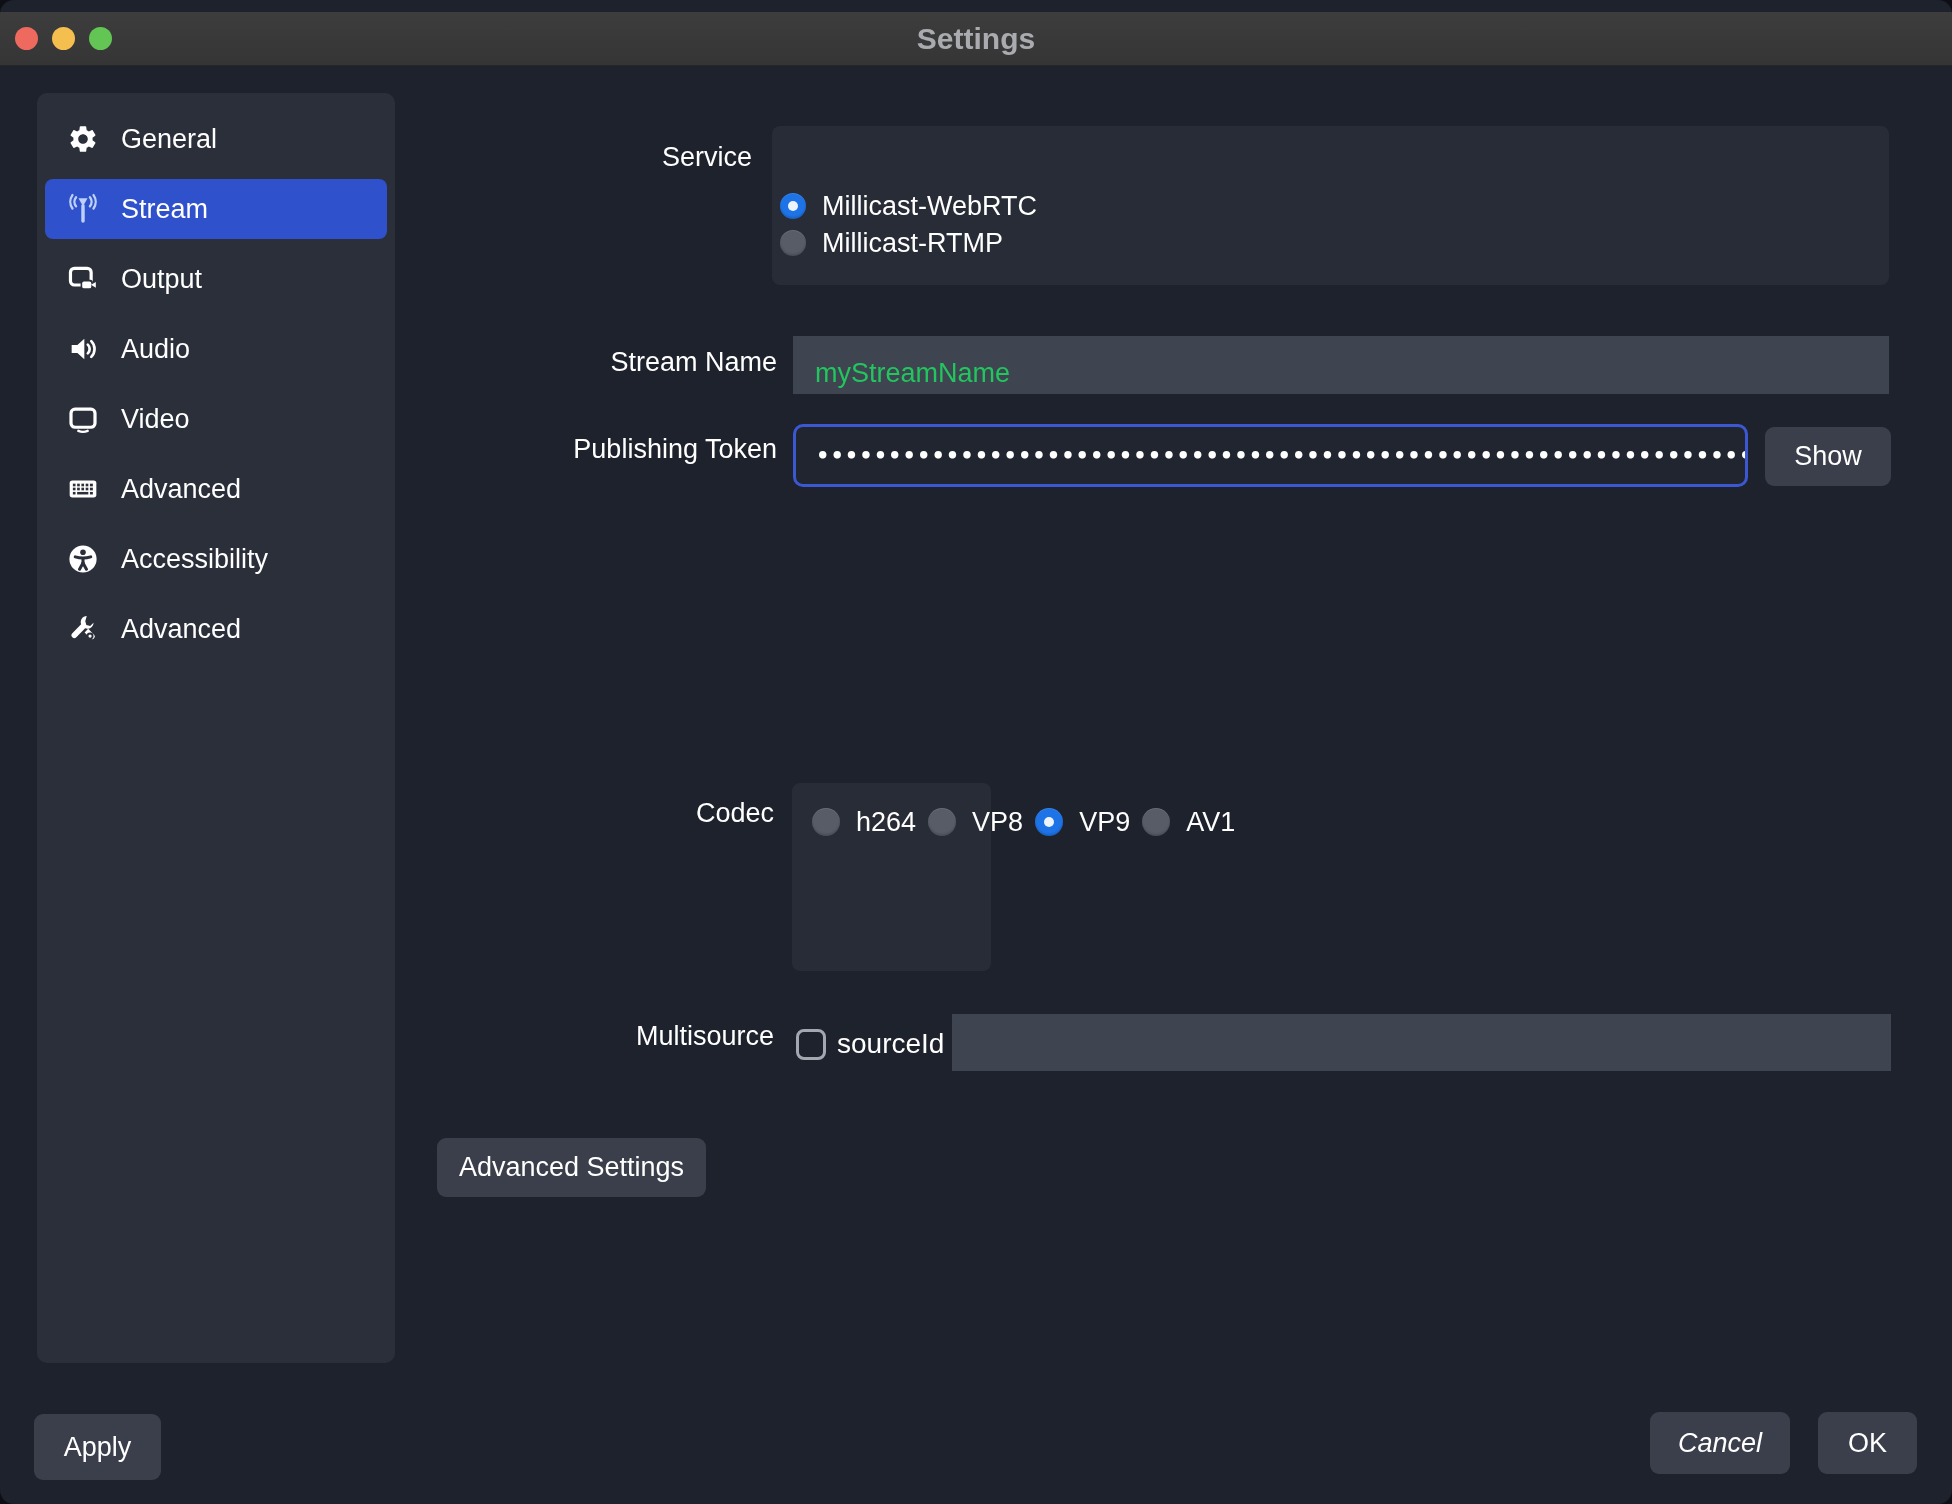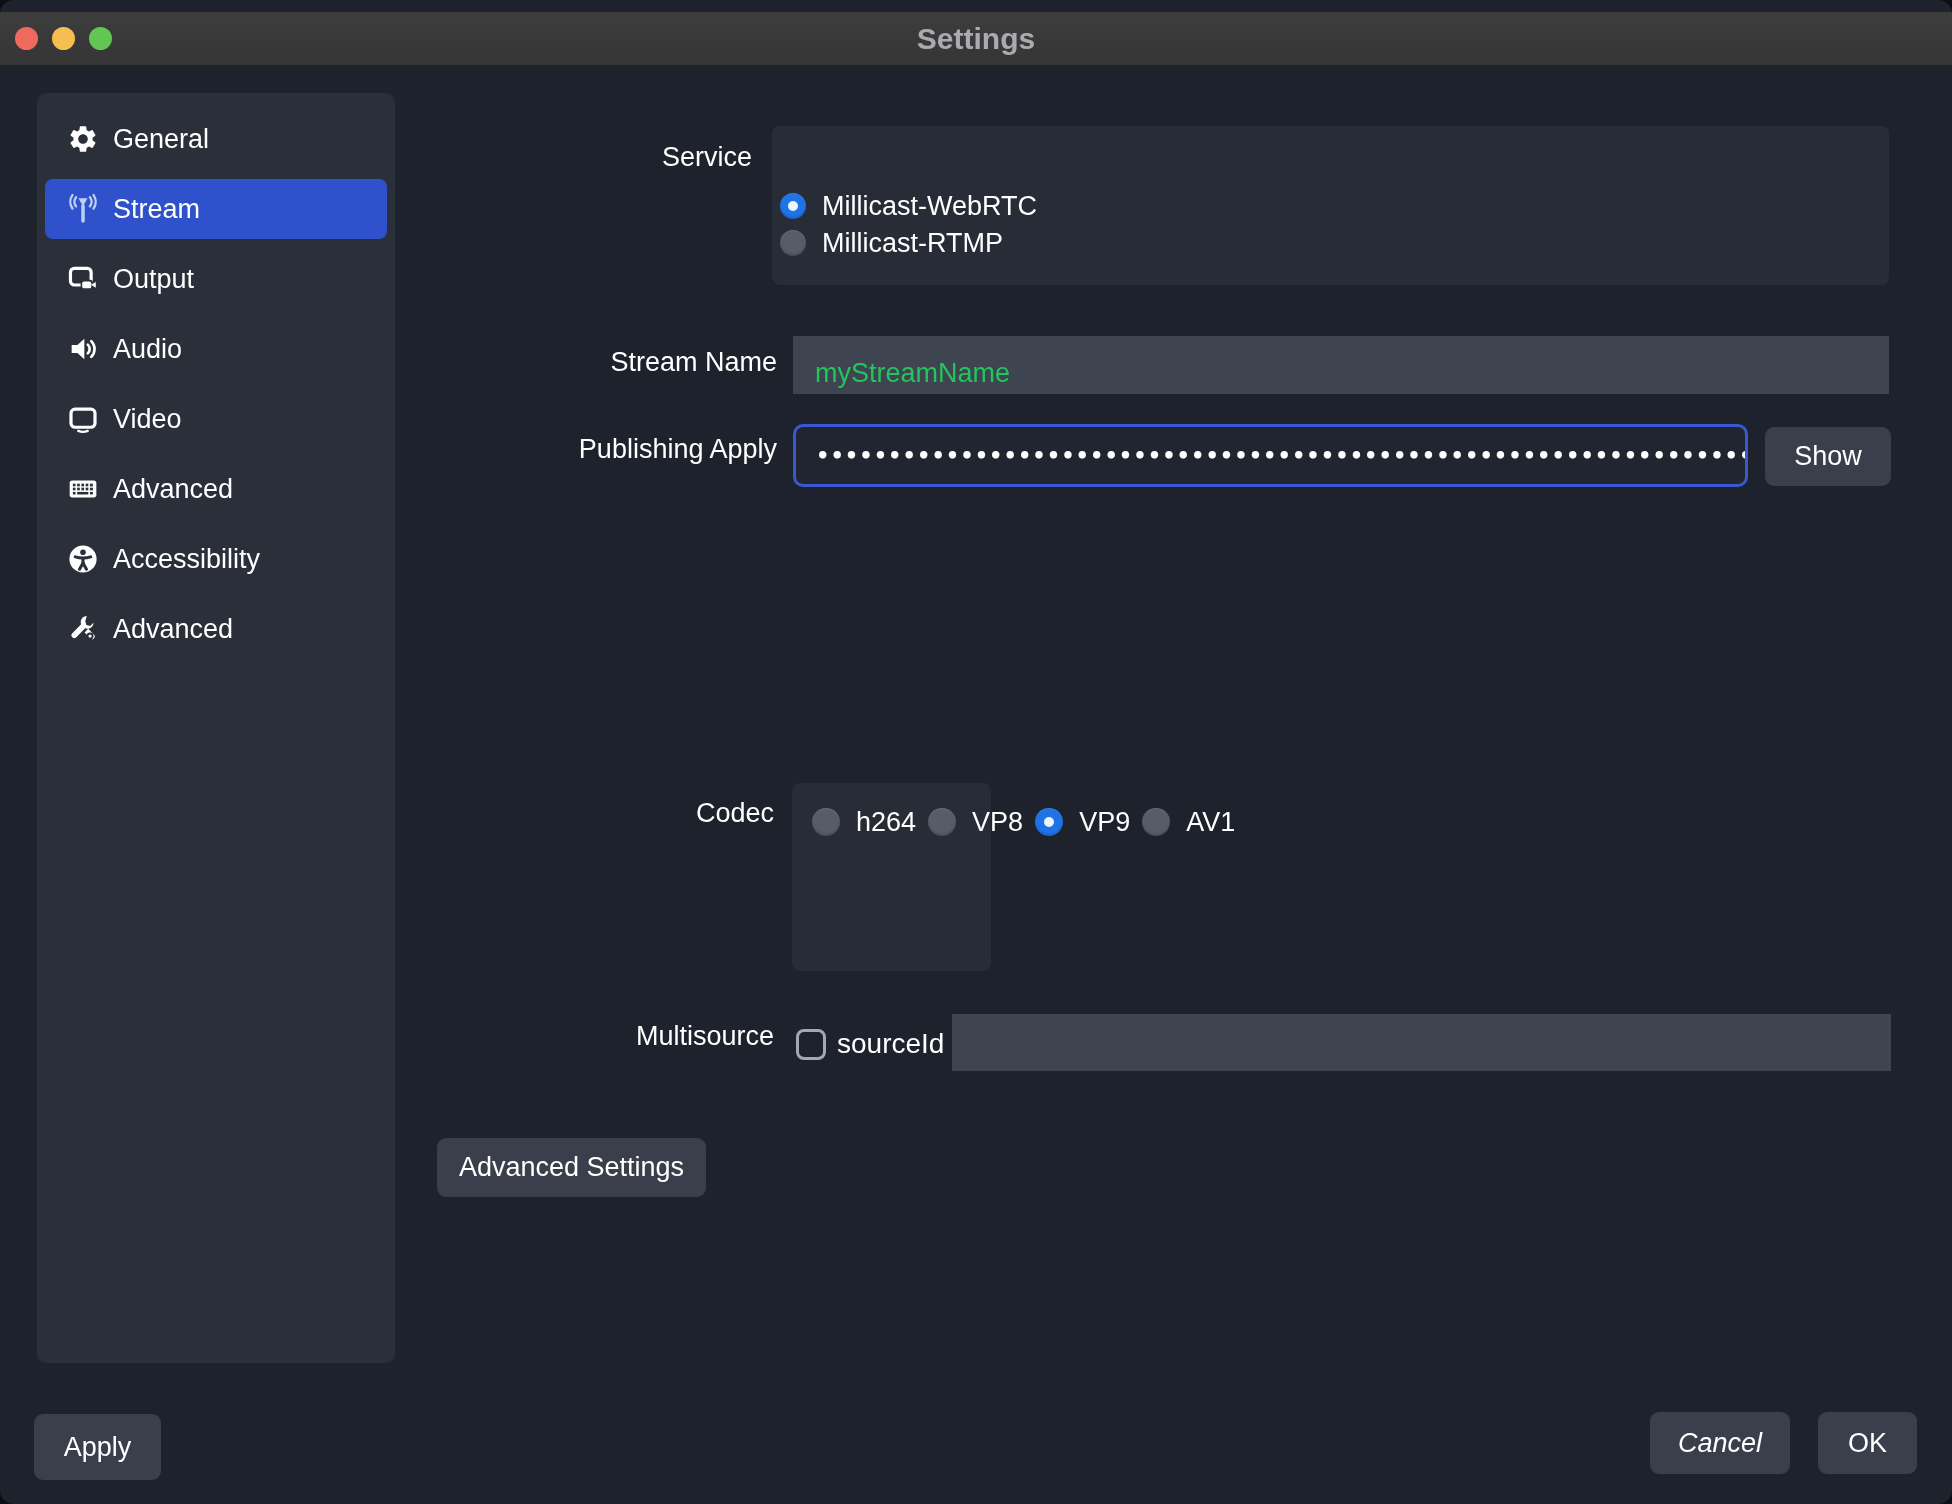--- a/index.html
+++ b/index.html
@@ -30,21 +30,21 @@
 
   
   .sidebar{
     position:absolute;left:37px;top:93px;width:358px;height:1270px;
     background:#2b2f3a;border-radius:10px;
     padding-top:16px;box-sizing:border-box;
     display:flex;flex-direction:column;gap:10px;
   }
   .side-item{
     height:60px;margin:0 8px;border-radius:8px;
-    display:flex;align-items:center;gap:14px;
+    display:flex;align-items:center;gap:22px;
     padding-left:22px;box-sizing:border-box;
     color:#ffffff;font-size:27px;cursor:default;
   }
   .side-item.selected{background:#2f51cc;}
   .side-icon{width:32px;height:32px;flex:0 0 32px;display:flex;align-items:center;justify-content:center;}
   .side-icon svg{width:32px;height:32px;}
 
   
   .flabel{
     position:absolute;transform:translateY(-50%);
@@ -237,21 +237,21 @@
       </div>
       <div class="radio-row">
         <span class="radio"></span>
         <span class="radio-label">Millicast-RTMP</span>
       </div>
     </div>
 
     <div class="flabel" style="right:1175px;top:362px;">Stream Name</div>
     <input class="text-input stream-name-input" type="text" value="myStreamName" style="">
 
-    <div class="flabel" style="right:1175px;top:449px;">Publishing Apply</div>
+    <div class="flabel" style="right:1175px;top:449px;">Publishing Token</div>
     <div class="token-input">
       <span class="token-dots">••••••••••••••••••••••••••••••••••••••••••••••••••••••••••••••••••••••••••••••••</span>
     </div>
     <button class="btn show-btn">Show</button>
 
     <div class="flabel" style="right:1178px;top:813px;">Codec</div>
     <div class="panel codec-panel">
       <div class="radio-row">
         <span class="radio" style="width:28px;height:28px;flex-basis:28px;"></span>
         <span class="radio-label">h264</span>

